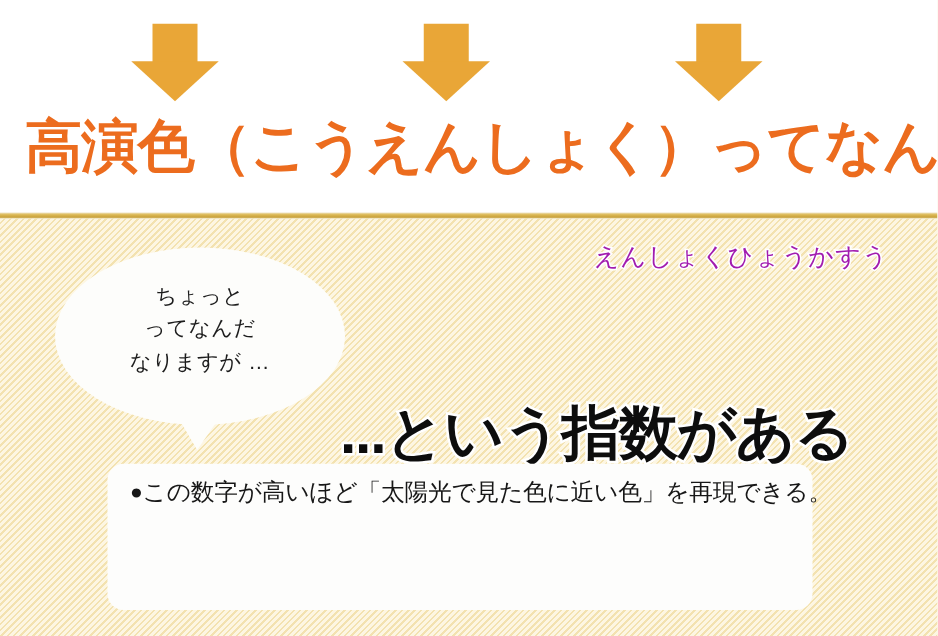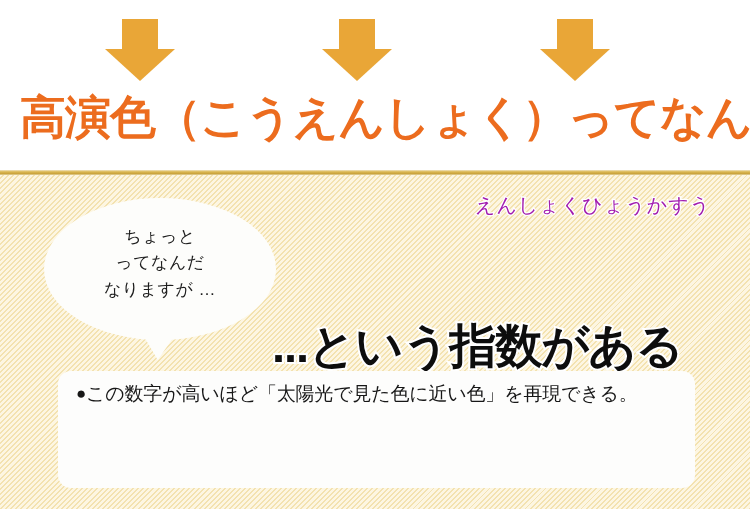--- a/index.html
+++ b/index.html
@@ -173,23 +173,23 @@
     left: 0;
     top: 82px;
     font-size: 47px;
     color: #0d0d0d;
     margin-top: 48px;
   }
 
   
   #bullet-panel {
     position: absolute;
-    left: 58px;
+    left: 86px;
     top: 371px;
-    width: 637px;
+    width: 564px;
     height: 117px;
     background: #fdfdfc;
     border-radius: 13px;
   }
   .bullet-row {
     position: absolute;
     left: 18px;
     width: 610px;
     color: #171717;
     font-size: 19px;

